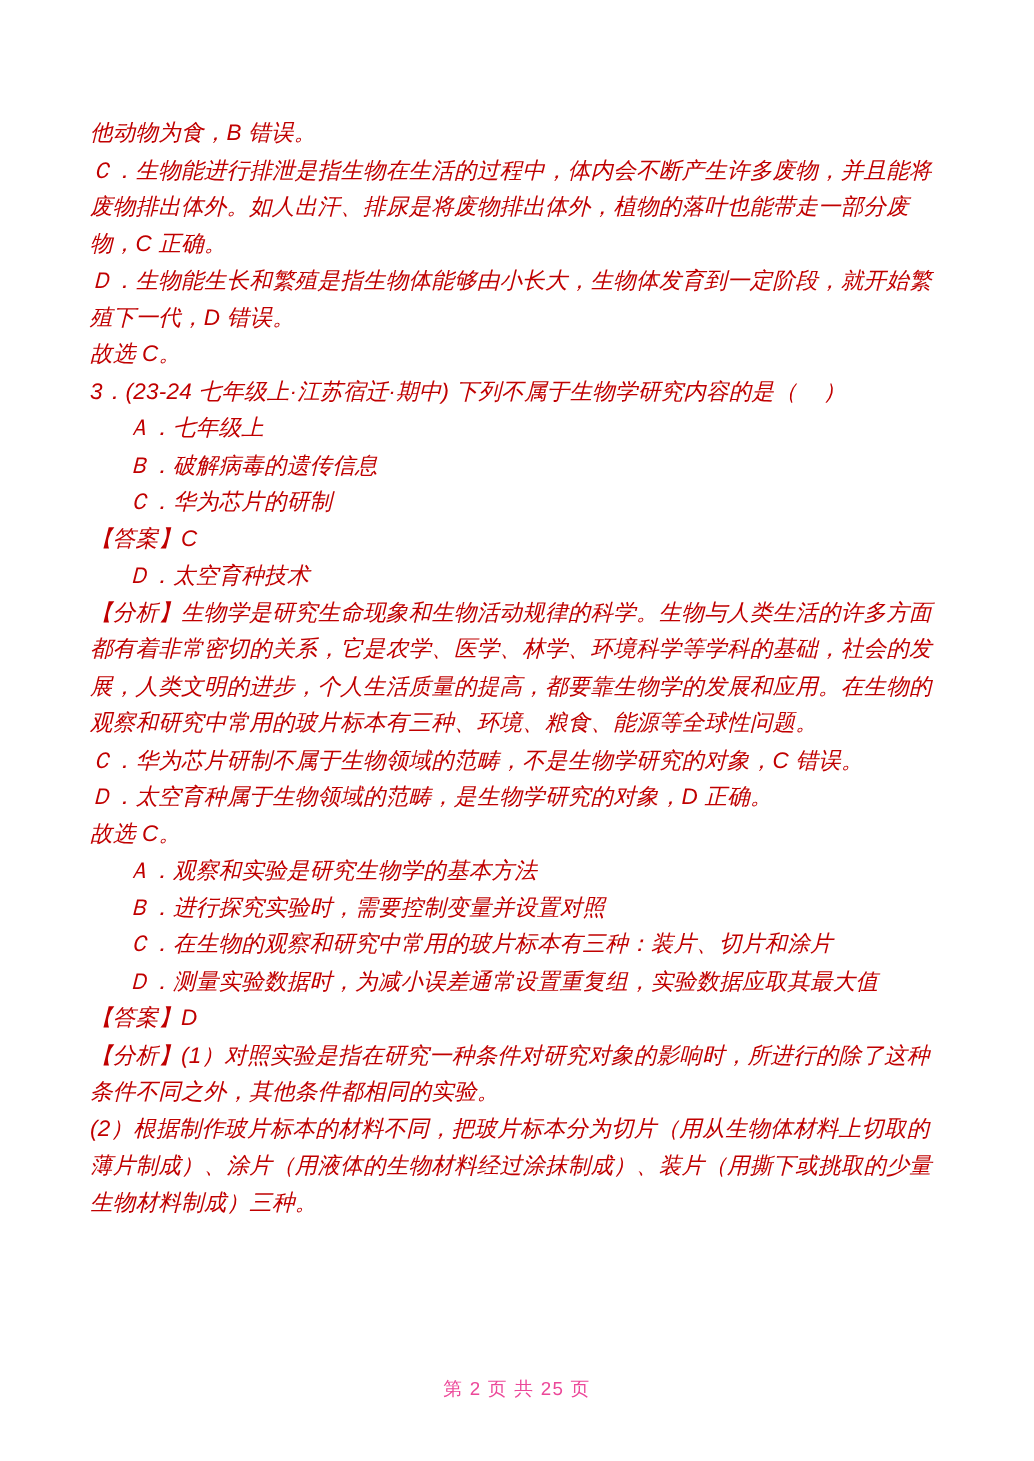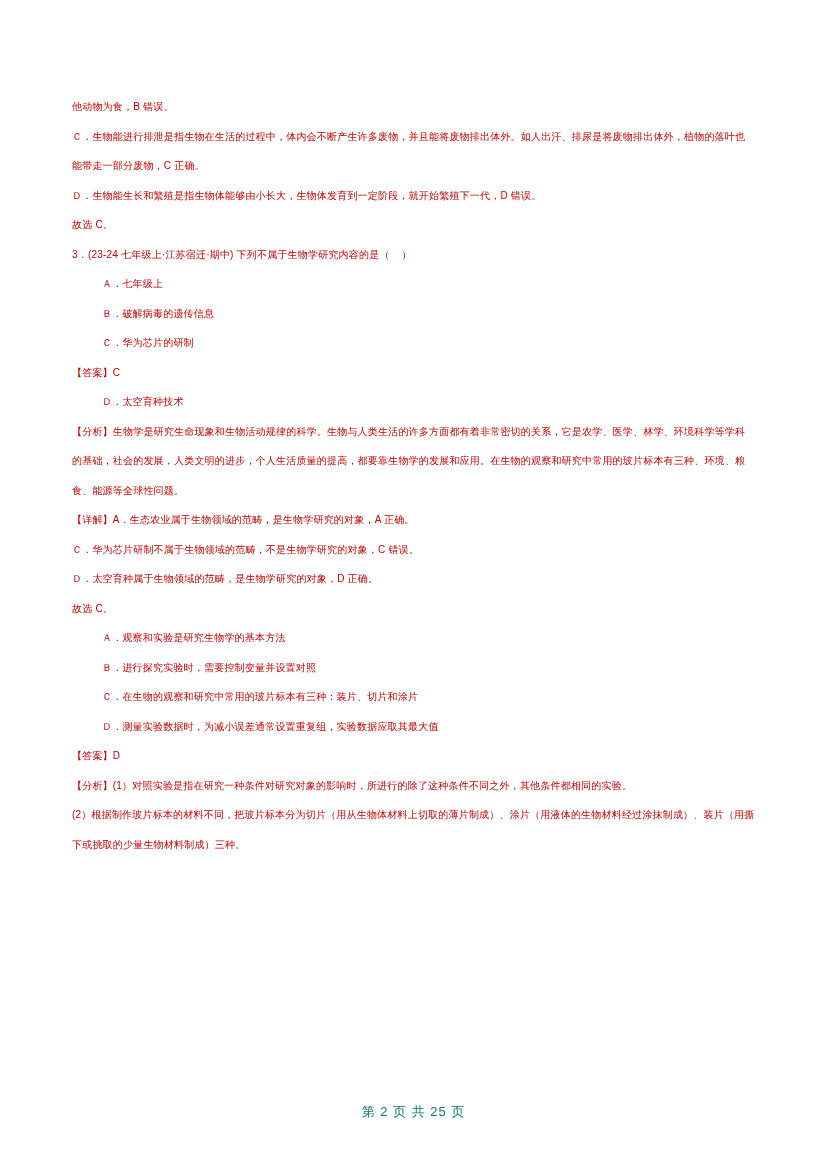--- a/index.html
+++ b/index.html
@@ -17,59 +17,59 @@
   }
   .page {
     position: absolute;
     left: 0; top: 0;
     width: 827px;
     height: 1169px;
     box-sizing: border-box;
     padding: 92px 72px 0 72px;
   }
   .line {
-    font-size: 10px;
+    font-size: 18px;
     line-height: 29.5px;
     letter-spacing: 0.2px;
     white-space: pre-wrap;
     color: #c00000;
+    font-style: italic;
   }
   .indent1 { text-indent: 0; }
   .opt {
     padding-left: 30px;
   }
   .blk { margin: 0; }
   .footer {
     position: absolute;
     left: 0;
     right: 0;
     bottom: 48px;
     text-align: center;
-    font-size: 13px;
-    color: #0f766e;
+    font-size: 15px;
+    color: #ec4899;
     letter-spacing: 1px;
   }
 </style>
 </head>
 <body>
 
 <div class="page">
   <div id="content">
       <div class="line blk indent1">他动物为食，B 错误。</div>
       <div class="line blk indent1">Ｃ．生物能进行排泄是指生物在生活的过程中，体内会不断产生许多废物，并且能将废物排出体外。如人出汗、排尿是将废物排出体外，植物的落叶也能带走一部分废物，C 正确。</div>
       <div class="line blk indent1">Ｄ．生物能生长和繁殖是指生物体能够由小长大，生物体发育到一定阶段，就开始繁殖下一代，D 错误。</div>
       <div class="line blk indent1">故选 C。</div>
       <div class="line blk indent1">3．(23-24 七年级上·江苏宿迁·期中) 下列不属于生物学研究内容的是（    ）</div>
       <div class="line blk opt">Ａ．七年级上</div>
       <div class="line blk opt">Ｂ．破解病毒的遗传信息</div>
       <div class="line blk opt">Ｃ．华为芯片的研制</div>
       <div class="line blk indent1">【答案】C</div>
       <div class="line blk opt">Ｄ．太空育种技术</div>
       <div class="line blk indent1">【分析】生物学是研究生命现象和生物活动规律的科学。生物与人类生活的许多方面都有着非常密切的关系，它是农学、医学、林学、环境科学等学科的基础，社会的发展，人类文明的进步，个人生活质量的提高，都要靠生物学的发展和应用。在生物的观察和研究中常用的玻片标本有三种、环境、粮食、能源等全球性问题。</div>
-      <div class="line blk indent1">【详解】A．生态农业属于生物领域的范畴，是生物学研究的对象，A 正确。</div>
       <div class="line blk indent1">Ｃ．华为芯片研制不属于生物领域的范畴，不是生物学研究的对象，C 错误。</div>
       <div class="line blk indent1">Ｄ．太空育种属于生物领域的范畴，是生物学研究的对象，D 正确。</div>
       <div class="line blk indent1">故选 C。</div>
       <div class="line blk opt">Ａ．观察和实验是研究生物学的基本方法</div>
       <div class="line blk opt">Ｂ．进行探究实验时，需要控制变量并设置对照</div>
       <div class="line blk opt">Ｃ．在生物的观察和研究中常用的玻片标本有三种：装片、切片和涂片</div>
       <div class="line blk opt">Ｄ．测量实验数据时，为减小误差通常设置重复组，实验数据应取其最大值</div>
       <div class="line blk indent1">【答案】D</div>
       <div class="line blk indent1">【分析】(1）对照实验是指在研究一种条件对研究对象的影响时，所进行的除了这种条件不同之外，其他条件都相同的实验。</div>
       <div class="line blk indent1">(2）根据制作玻片标本的材料不同，把玻片标本分为切片（用从生物体材料上切取的薄片制成）、涂片（用液体的生物材料经过涂抹制成）、装片（用撕下或挑取的少量生物材料制成）三种。</div>

